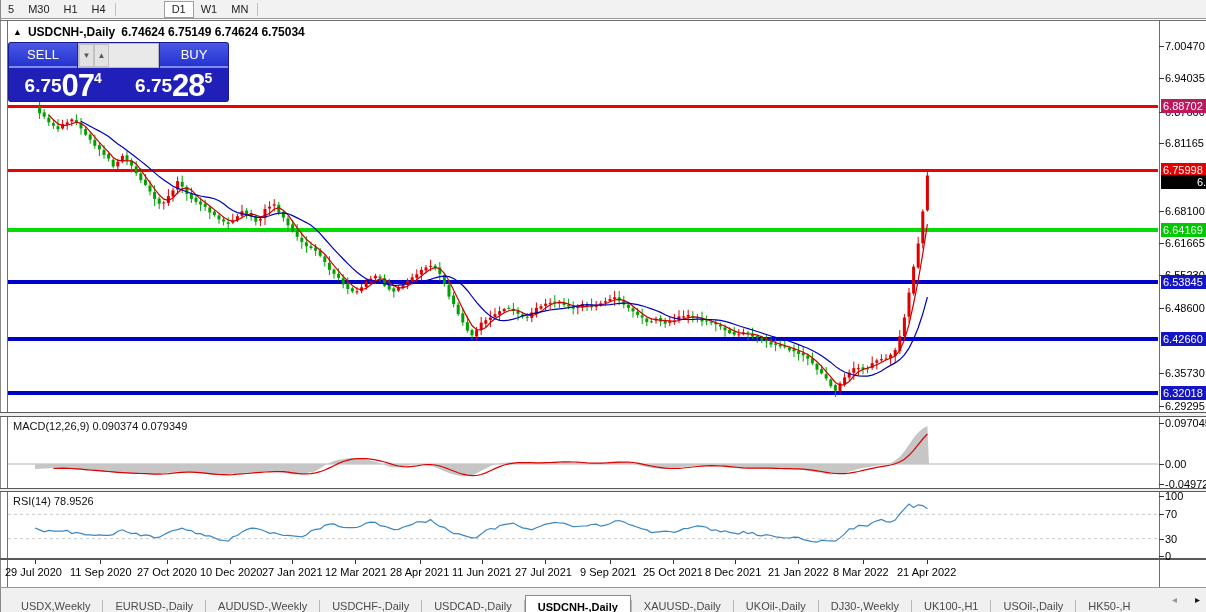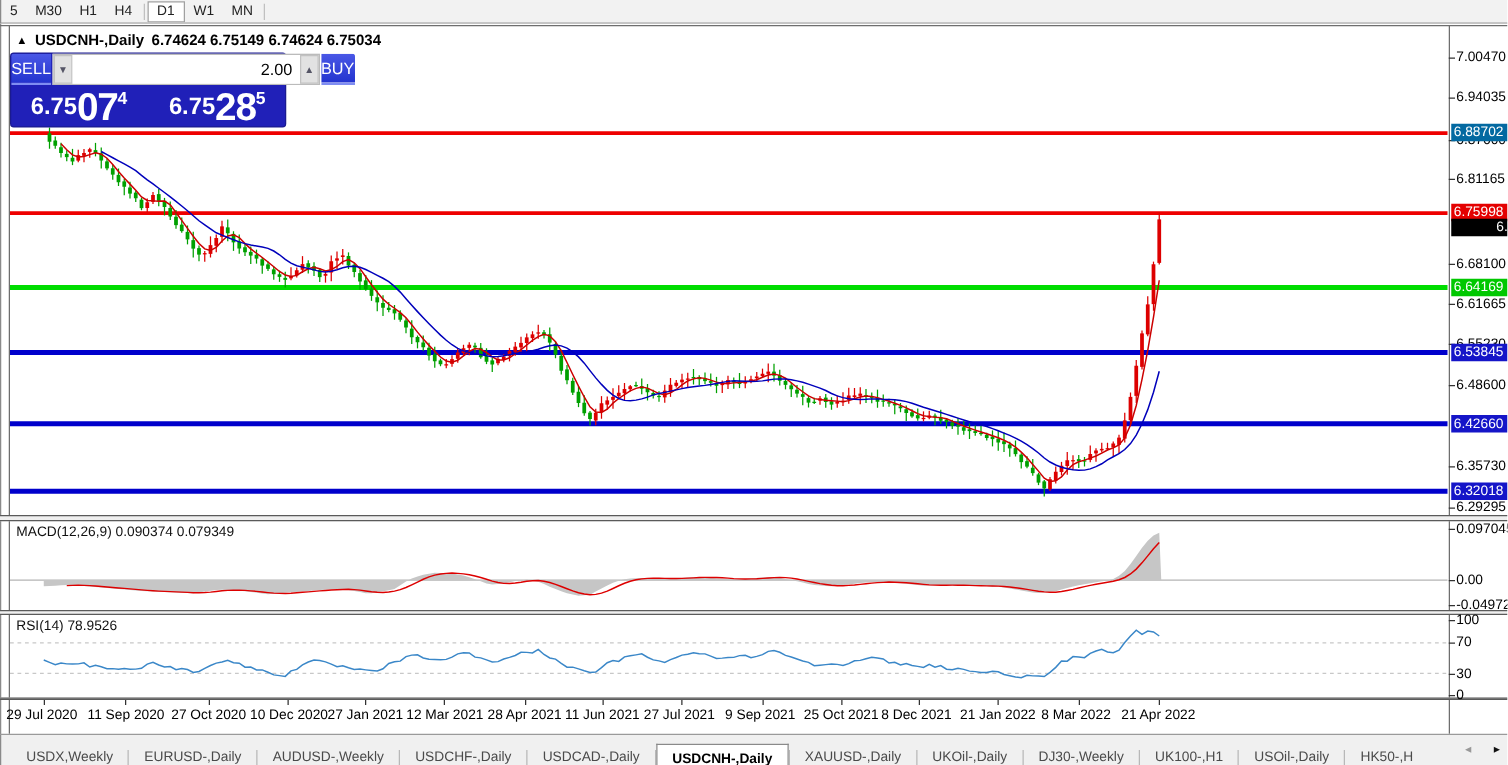--- a/index.html
+++ b/index.html
@@ -3,21 +3,21 @@
 <meta charset="utf-8">
 <style>
   * { margin:0; padding:0; box-sizing:border-box; }
   html,body { width:1206px; height:612px; overflow:hidden; }
   body { font-family:"Liberation Sans", sans-serif; font-size:11px; background:#fff; position:relative; color:#000; }
 
   
   .tf-toolbar { position:absolute; left:0; top:0; width:1206px; height:19px; background:#f2f2f2;
                 border-bottom:1px solid #9a9a9a; border-left:1px solid #8a8a8a; display:flex; align-items:center; }
   .tf-btn { padding:2px 7px; color:#222; cursor:default; height:17px; display:flex; align-items:center; }
-  .tf-btn.active { background:#fff; border:1px solid #a0a0a0; }
+  .tf-btn.active { background:#fff; border:1px solid #a0a0a0;margin-left:46px; }
   .tf-sep { width:1px; height:13px; background:#c0c0c0; margin:0 2px; }
 
   
   .chart-frame { position:absolute; left:0; top:19px; width:1206px; height:570px; background:#fff;
                  border-left:1px solid #8a8a8a; }
   .v-border-left  { position:absolute; left:7px;  top:20px; width:1px; height:567px; background:#6e6e6e; }
   .v-border-axis  { position:absolute; left:1159px; top:20px; width:1px; height:567px; background:#6e6e6e; }
   .h-top-border   { position:absolute; left:0; top:20px; width:1206px; height:1px; background:#6e6e6e; }
   .sep-band { position:absolute; left:0; width:1206px; background:#efefef; border-top:1px solid #5a5a5a; border-bottom:1px solid #5a5a5a; }
   .sep-macd { top:412px; height:5px; }
@@ -509,21 +509,20 @@
   <span class="arrow">▲</span>
   <span>USDCNH-,Daily</span>
   <span>6.74624 6.75149 6.74624 6.75034</span>
 </div>
 
 <div class="trade-panel">
   <div class="tp-row1">
     <div class="btn-trade btn-sell">SELL</div>
     <div class="vol-box">
       <div class="vol-spin">▼</div>
-      <input class="vol-input" value="2.00" style="">
       <div class="vol-spin">▲</div>
     </div>
     <div class="btn-trade btn-buy">BUY</div>
   </div>
   <div class="tp-row2">
     <div class="tp-price">
       <span class="tp-small">6.75</span>
       <span class="tp-big">07</span>
       <span class="tp-sup">4</span>
     </div>
@@ -552,21 +551,21 @@
     <div class="ax-tick" style="top: 243px;"></div>
     <div class="ax-label" style="top: 237px;">6.61665</div>
     <div class="ax-tick" style="top: 275px;"></div>
     <div class="ax-label" style="top: 269px;">6.55230</div>
     <div class="ax-tick" style="top: 308px;"></div>
     <div class="ax-label" style="top: 302px;">6.48600</div>
     <div class="ax-tick" style="top: 373px;"></div>
     <div class="ax-label" style="top: 367px;">6.35730</div>
     <div class="ax-tick" style="top: 406px;"></div>
     <div class="ax-label" style="top: 400px;">6.29295</div>
-    <div class="ax-badge" style="top: 99px; background: #0369a1;">6.88702</div>
+    <div class="ax-badge" style="top: 99px; background: #be185d;">6.88702</div>
     <div class="ax-badge" style="top: 163px; background: rgb(228, 0, 0);">6.75998</div>
     <div class="ax-badge" style="top: 175px; background: rgb(0, 0, 0); padding-left: 36px;">6.75034</div>
     <div class="ax-badge" style="top: 223px; background: rgb(0, 200, 0);">6.64169</div>
     <div class="ax-badge" style="top: 275px; background: rgb(21, 21, 200);">6.53845</div>
     <div class="ax-badge" style="top: 332px; background: rgb(21, 21, 200);">6.42660</div>
     <div class="ax-badge" style="top: 386px; background: rgb(21, 21, 200);">6.32018</div>
     <div class="ax-tick" style="top: 423px;"></div>
     <div class="ax-label" style="top: 417px;">0.097045</div>
     <div class="ax-tick" style="top: 464px;"></div>
     <div class="ax-label" style="top: 458px;">0.00</div>

